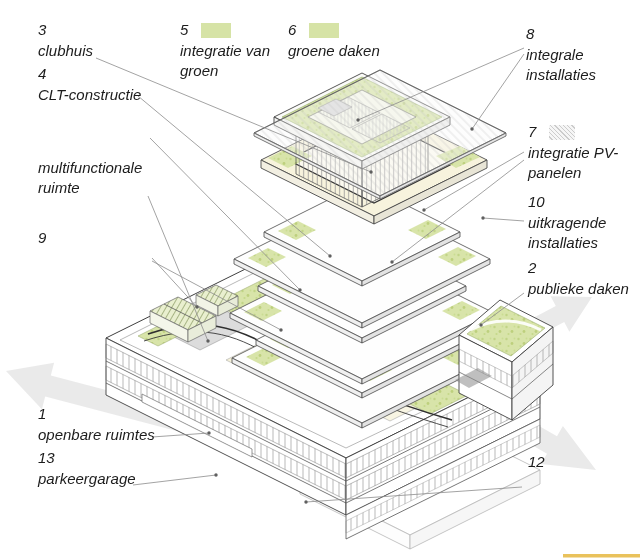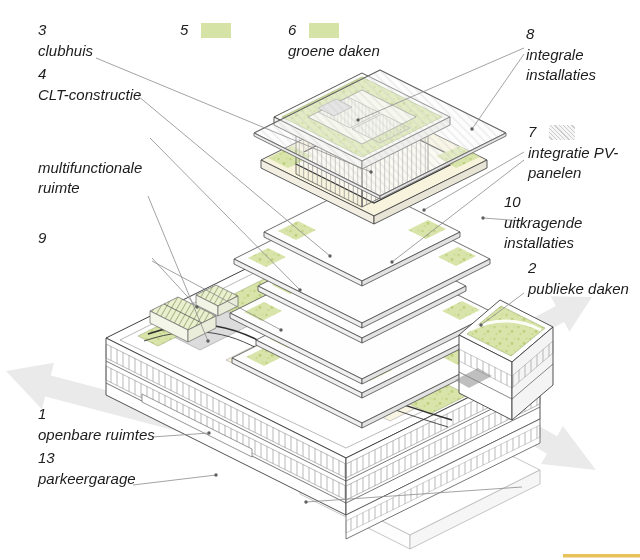--- a/index.html
+++ b/index.html
@@ -272,20 +272,21 @@
 
   <div class="callout" style="left:38px;top:228px;width:130px">
     <div class="num">9</div>
   </div>
 
   <div class="callout" style="left:180px;top:20px;width:112px">
     <div class="numrow">
       <span class="num">5</span>
       <span class="swatch green"></span>
     </div>
+    <div class="txt">integratie van groen</div>
   </div>
 
   <div class="callout" style="left:288px;top:20px;width:120px">
     <div class="numrow">
       <span class="num">6</span>
       <span class="swatch green"></span>
     </div>
     <div class="txt">groene daken</div>
   </div>
 
@@ -295,36 +296,37 @@
   </div>
 
   <div class="callout" style="left:528px;top:122px;width:110px">
     <div class="numrow">
       <span class="num">7</span>
       <span class="swatch hatch"></span>
     </div>
     <div class="txt">integratie PV-panelen</div>
   </div>
 
-  <div class="callout" style="left:504px;top:192px;width:110px">
+  <div class="callout" style="left:528px;top:192px;width:110px">
     <div class="num">10</div>
     <div class="txt">uitkragende installaties</div>
   </div>
 
   <div class="callout" style="left:528px;top:258px;width:112px">
     <div class="num">2</div>
     <div class="txt">publieke daken</div>
   </div>
 
   <div class="callout" style="left:38px;top:404px;width:130px">
     <div class="num">1</div>
     <div class="txt">openbare ruimtes</div>
   </div>
 
   <div class="callout" style="left:38px;top:448px;width:130px">
     <div class="num">13</div>
     <div class="txt">parkeergarage</div>
   </div>
 
   <div class="callout" style="left:528px;top:452px;width:110px">
+    <div class="num">12</div>
   </div>
 
 </div>
 
 </body></html>

